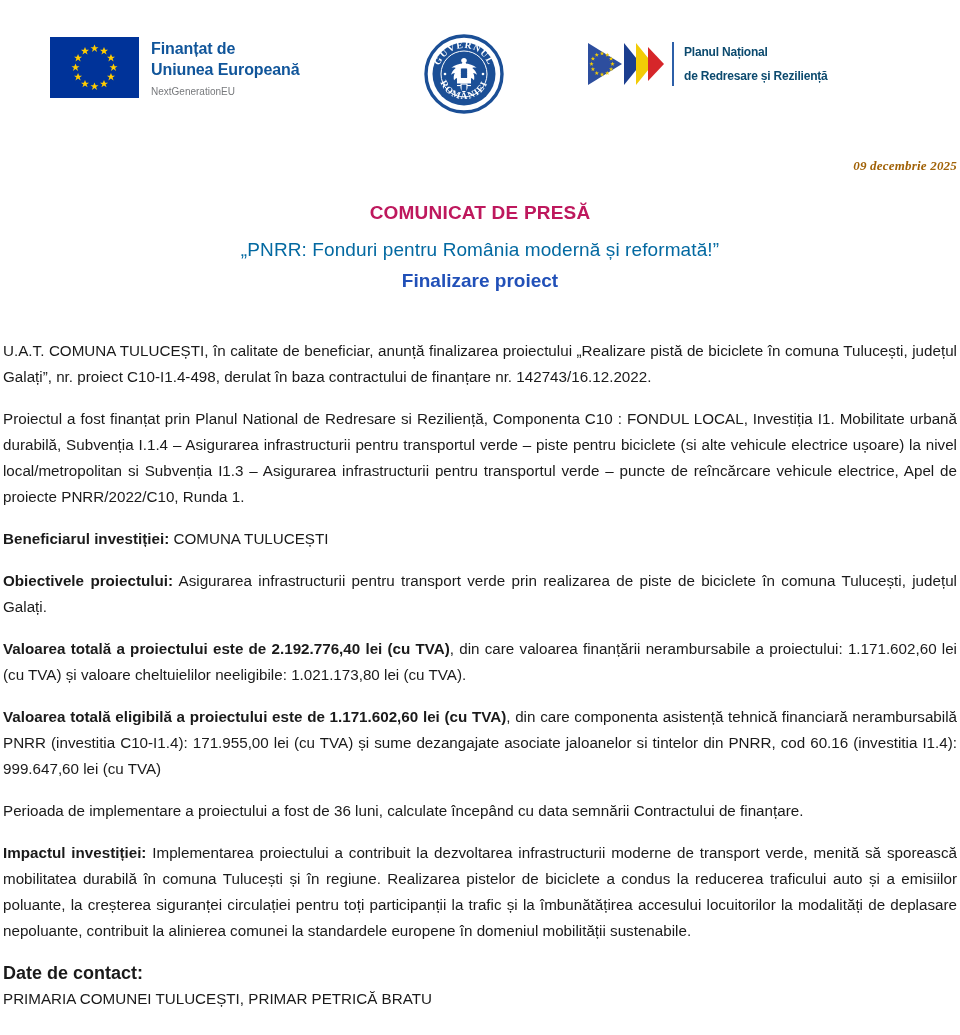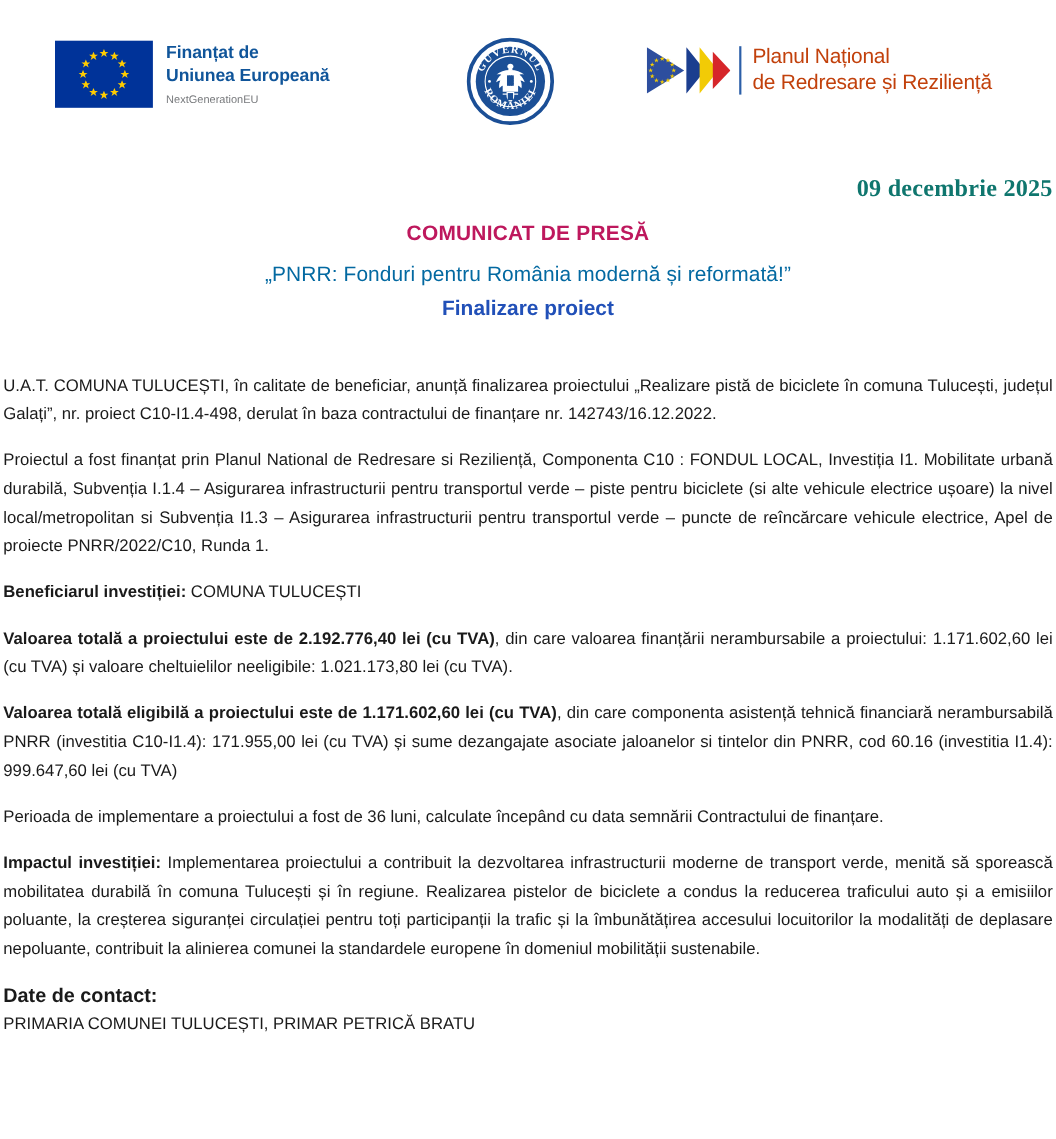--- a/index.html
+++ b/index.html
@@ -74,36 +74,37 @@
   .pnrr-marks { flex: 0 0 auto; }
   .pnrr-bar {
     width: 2px;
     height: 44px;
     background: #2C5FA8;
     margin: 0 10px 0 8px;
     flex: 0 0 auto;
   }
   .pnrr-text-block { padding-top: 0px; }
   .pnrr-line {
-    color: #c2410c;
-    font-weight: normal;
-    font-size: 19px;
+    color: #0c4a6e;
+    font-weight: bold;
+    font-size: 12px;
     line-height: 24px;
     letter-spacing: -0.2px;
     white-space: nowrap;
   }
 
   
   .doc-date {
     position: absolute;
     right: 3px; top: 158px;
     font-family: "Liberation Serif", serif;
-    font-weight: bold;
-    font-size: 22px;
-    color: #0f766e;
+    font-style: italic;
+    font-weight: bold;
+    font-size: 13px;
+    color: #a16207;
     letter-spacing: 0.2px;
   }
 
   
   .title-block {
     position: absolute;
     left: 0; top: 198px;
     width: 960px;
     text-align: center;
   }
@@ -325,20 +326,23 @@
 
     <p class="para">U.A.T. COMUNA TULUCEȘTI, în calitate de beneficiar, anunță finalizarea proiectului „Realizare pistă de biciclete în comuna Tulucești, județul Galați”, nr. proiect C10-I1.4-498, derulat în baza contractului de finanțare nr. 142743/16.12.2022.</p>
 
     <p class="para">Proiectul a fost finanțat prin Planul National de Redresare si Reziliență, Componenta C10 : FONDUL LOCAL, Investiția I1. Mobilitate urbană durabilă, Subvenția I.1.4 – Asigurarea infrastructurii pentru transportul verde – piste pentru biciclete (si alte vehicule electrice ușoare) la nivel local/metropolitan si Subvenția I1.3 – Asigurarea infrastructurii pentru transportul verde – puncte de reîncărcare vehicule electrice, Apel de proiecte PNRR/2022/C10, Runda 1.</p>
 
     <p class="para">
       <b>Beneficiarul investiției:</b><span> COMUNA TULUCEȘTI</span>
     </p>
 
 
+    <p class="para">
+      <b>Obiectivele proiectului:</b><span> Asigurarea infrastructurii pentru transport verde prin realizarea de piste de biciclete în comuna Tulucești, județul Galați.</span>
+    </p>
 
     <p class="para">
       <b>Valoarea totală a proiectului este de 2.192.776,40 lei (cu TVA)</b><span>, din care valoarea finanțării nerambursabile a proiectului: 1.171.602,60 lei (cu TVA) și valoare cheltuielilor neeligibile: 1.021.173,80 lei (cu TVA).</span>
     </p>
 
     <p class="para">
       <b>Valoarea totală eligibilă a proiectului este de 1.171.602,60 lei (cu TVA)</b><span>, din care componenta asistență tehnică financiară nerambursabilă PNRR (investitia C10-I1.4): 171.955,00 lei (cu TVA) și sume dezangajate asociate jaloanelor si tintelor din PNRR, cod 60.16 (investitia I1.4): 999.647,60 lei (cu TVA)</span>
     </p>
 
     <p class="para">Perioada de implementare a proiectului a fost de 36 luni, calculate începând cu data semnării Contractului de finanțare.</p>

